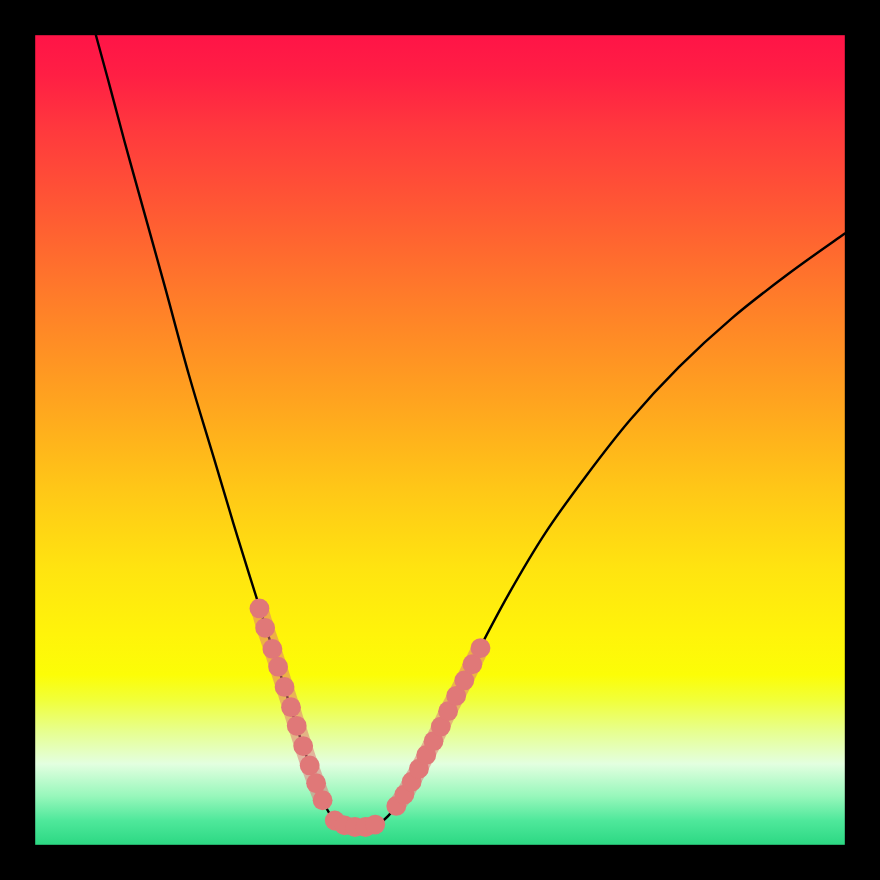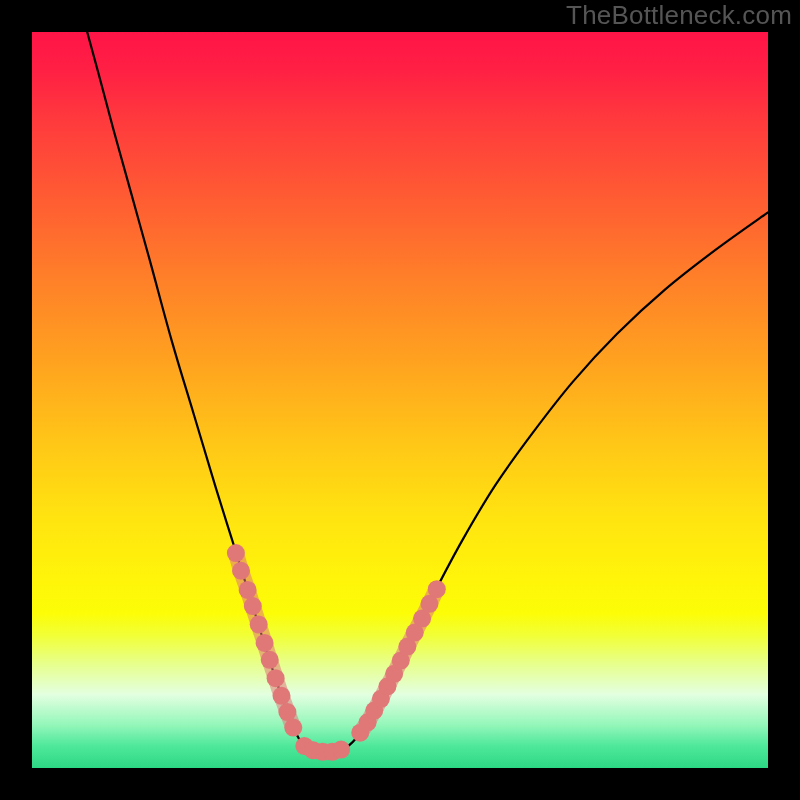--- a/index.html
+++ b/index.html
@@ -65,21 +65,20 @@
     inset: 0;
     width: 100%;
     height: 100%;
     overflow: visible;
   }
 </style>
 </head>
 <body>
 
 <div class="stage">
-  <div class="watermark">TheBottleneck.com</div>
 
   <div class="plot-area">
     <div class="gradient-bg"></div>
     <svg class="curve-layer" viewBox="0 0 736 736" preserveAspectRatio="none">
       <path id="curve-path" fill="none" stroke="#000000" stroke-width="2.2" stroke-linecap="round" d="M 55.20 0.00 C 57.19 7.29, 61.60 23.26, 66.24 40.48 C 70.88 57.70, 75.00 73.82, 80.96 95.68 C 86.92 117.54, 92.74 138.07, 99.36 161.92 C 105.98 185.77, 110.47 201.66, 117.76 228.16 C 125.05 254.66, 131.89 281.30, 139.84 309.12 C 147.79 336.94, 153.97 356.22, 161.92 382.72 C 169.87 409.22, 176.71 432.47, 184.00 456.32 C 191.29 480.17, 195.78 494.00, 202.40 515.20 C 209.02 536.40, 214.84 554.87, 220.80 574.08 C 226.76 593.29, 230.22 605.36, 235.52 621.92 C 240.82 638.48, 245.60 652.83, 250.24 666.08 C 254.88 679.33, 257.31 686.91, 261.28 695.52 C 265.25 704.13, 267.68 709.55, 272.32 713.92 C 276.96 718.29, 281.74 718.75, 287.04 719.81 C 292.34 720.87, 296.46 720.87, 301.76 719.81 C 307.06 718.75, 310.52 718.95, 316.48 713.92 C 322.44 708.89, 328.26 701.78, 334.88 691.84 C 341.50 681.90, 345.99 672.63, 353.28 658.72 C 360.57 644.81, 366.75 631.78, 375.36 614.56 C 383.97 597.34, 391.18 582.25, 401.12 563.04 C 411.06 543.83, 419.30 527.71, 430.56 507.84 C 441.82 487.97, 451.09 471.85, 463.68 452.64 C 476.27 433.43, 486.57 419.67, 500.48 401.12 C 514.39 382.57, 525.72 367.48, 540.96 349.60 C 556.20 331.72, 568.56 318.32, 585.12 301.76 C 601.68 285.20, 615.08 272.84, 632.96 257.60 C 650.84 242.36, 665.93 231.03, 684.48 217.12 C 703.03 203.21, 726.73 186.94, 736.00 180.32"></path>
       <g id="markers">
           <line x1="397.44" y1="571.87" x2="404.80" y2="557.15" stroke="#e07878" stroke-width="16" stroke-linecap="round" opacity="0.55"></line>
           <line x1="390.08" y1="586.59" x2="397.44" y2="571.87" stroke="#e07878" stroke-width="16" stroke-linecap="round" opacity="0.55"></line>
           <line x1="382.72" y1="600.58" x2="390.08" y2="586.59" stroke="#e07878" stroke-width="16" stroke-linecap="round" opacity="0.55"></line>
           <line x1="375.36" y1="614.56" x2="382.72" y2="600.58" stroke="#e07878" stroke-width="16" stroke-linecap="round" opacity="0.55"></line>

